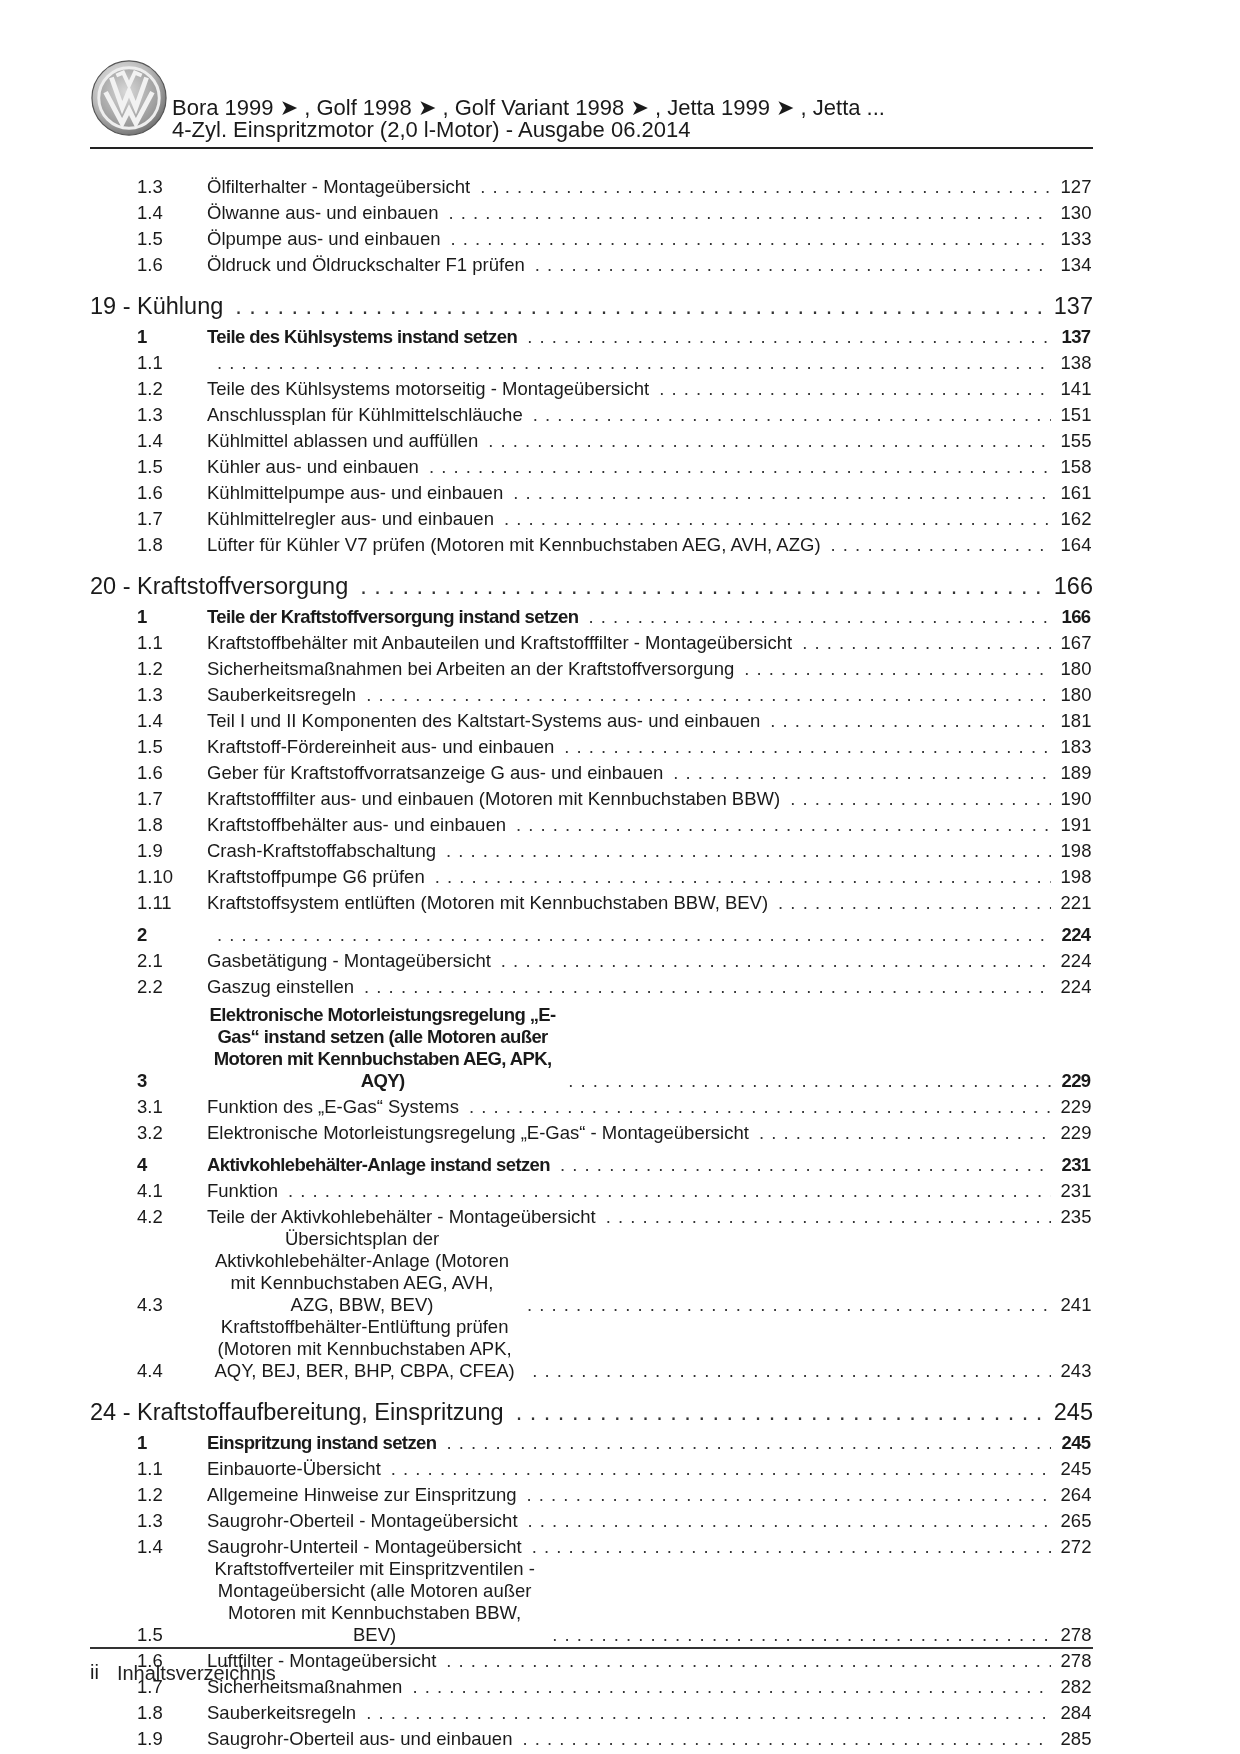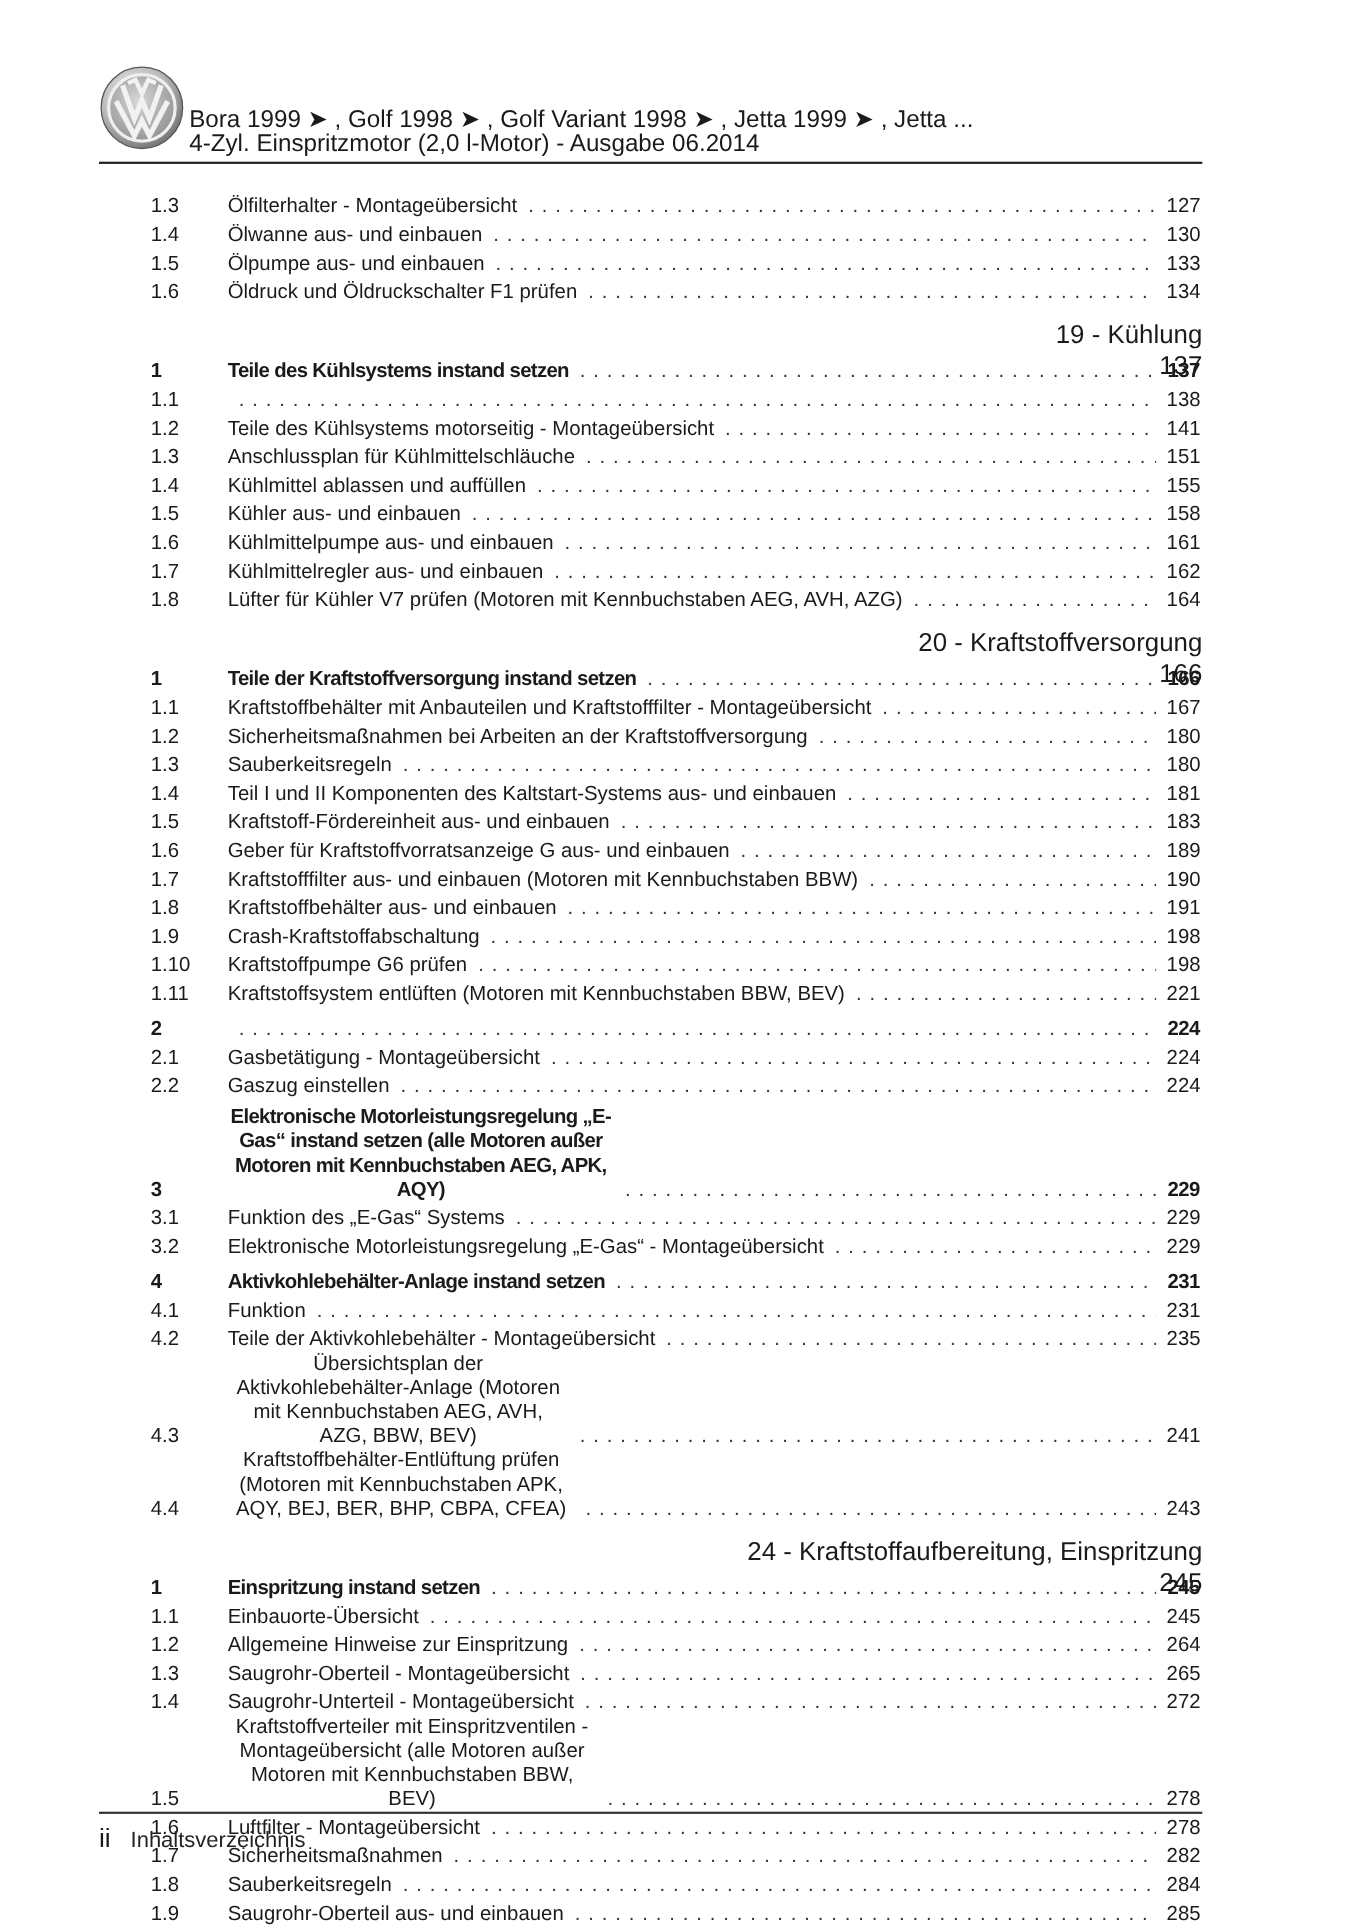--- a/index.html
+++ b/index.html
@@ -18,31 +18,31 @@
   .entry .dots { flex: 1 1 auto; overflow: hidden; white-space: nowrap; margin: 0 8px 0 10px; letter-spacing: 4.2px; color: #333; }
   .entry .dots::before { content: ". . . . . . . . . . . . . . . . . . . . . . . . . . . . . . . . . . . . . . . . . . . . . . . . . . . . . . . . . . . . . . . . . . . . . . . . . . . . . . . . . . . . . . . . . . . . . . . . . . . . . . . . . . . . . . . . . . . . . . . ."; letter-spacing: 0; word-spacing: 2px; }
   .entry .page { flex: 0 0 auto; text-align: center; min-width: 34px; }
 
   .entry.bold .title, .entry.bold .num, .entry.bold .page { font-weight: bold; letter-spacing: -0.6px; }
   .entry.bold .num { font-weight: bold; }
 
   .entry.multi { height: auto; align-items: flex-end; }
   .entry.multi .title { white-space: normal; max-width: 780px; text-align: center; }
 
-  .chapter { display: flex; align-items: flex-end; font-size: 23.5px; line-height: 28px; height: 30px; margin-top: 14px; margin-bottom: 2px; flex-direction: column; }
+  .chapter { display: flex; align-items: flex-end; font-size: 23.5px; line-height: 28px; height: 30px; margin-top: 14px; margin-bottom: 2px; }
   .chapter .title { white-space: nowrap; }
   .chapter .dots { flex: 1 1 auto; overflow: hidden; white-space: nowrap; margin: 0 4px 0 12px; color: #333; }
   .chapter .dots::before { content: ". . . . . . . . . . . . . . . . . . . . . . . . . . . . . . . . . . . . . . . . . . . . . . . . . . . . . . . . . . . . . . . . . . . . . . . . . . . . . . . . . . . . . . . . . . . . . . . . . . . ."; word-spacing: 1px; }
   .chapter .page { flex: 0 0 auto; }
 
   .gap { height: 6px; }
 
   .footer-rule { position: absolute; left: 90px; top: 1647px; width: 1003px; height: 2px; background: #333; }
   .footer { position: absolute; left: 90px; top: 1656px; display: flex; align-items: flex-end; }
-  .footer .pg { font-size: 24px; line-height: 32px; color: #1a1a1a; }
+  .footer .pg { font-size: 20px; line-height: 32px; color: #1a1a1a; }
   .footer .label { font-size: 20px; margin-left: 18px; margin-bottom: 3px; color: #222; }
 </style>
 </head>
 <body>
 
 <div class="header">
   <svg class="logo" viewBox="0 0 80 80">
     <defs>
       <radialGradient id="g1" cx="40%" cy="35%" r="70%">
         <stop offset="0%" stop-color="#f4f4f4"></stop>

